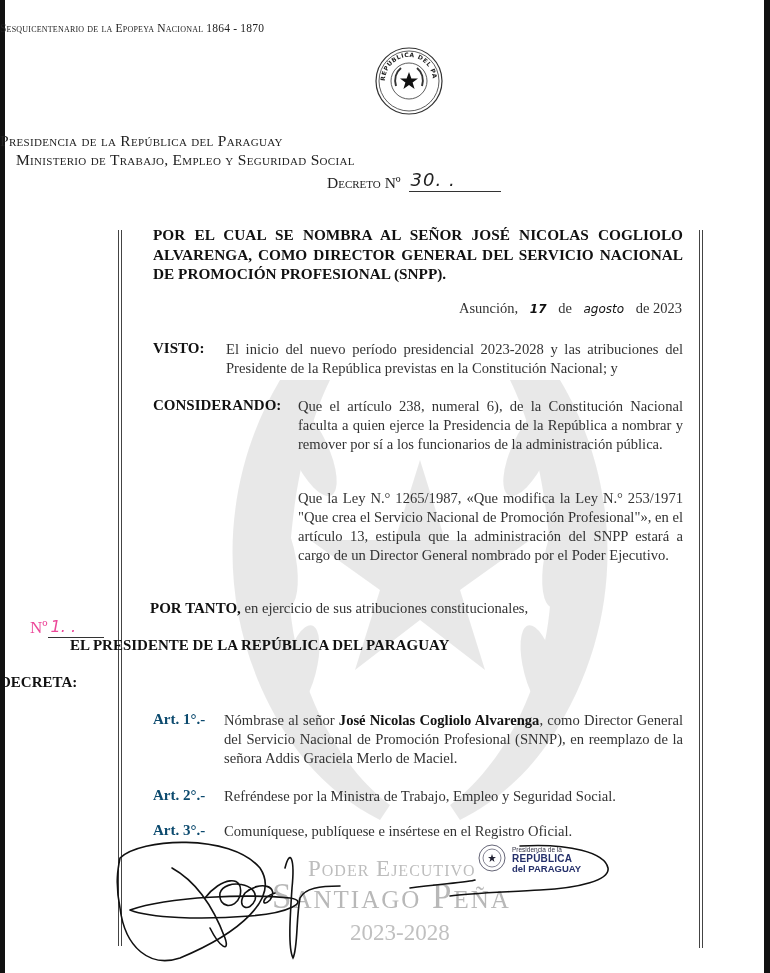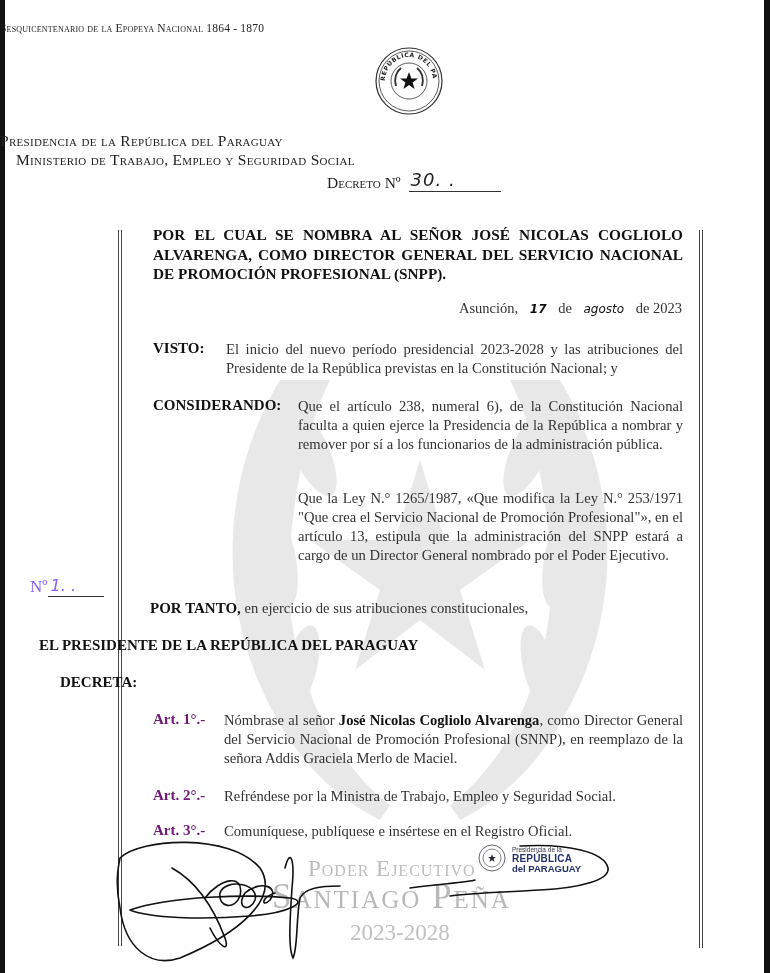--- a/index.html
+++ b/index.html
@@ -27,30 +27,30 @@
   .dateline { position:absolute; right:88px; top:300px; font-size:14.5px; color:#333; white-space:nowrap; }
   .dateline .hand { font-family:"DejaVu Sans", sans-serif; font-style:italic; font-size:12px; color:#111; margin:0 8px; }
   .dateline .hand.day { font-weight:bold; }
 
   .sec-label { position:absolute; left:153px; font-weight:bold; font-size:15px; color:#111; }
   .para { position:absolute; font-size:14.6px; line-height:19px; text-align:justify; color:#333; }
   .visto-text { left:226px; top:340px; width:457px; }
   .consid-text1 { left:298px; top:397px; width:385px; }
   .consid-text2 { left:298px; top:489px; width:385px; }
 
-  .margin-num { position:absolute; left:30px; top:577px; font-size:17px; color:#8b5cf6; }
+  .margin-num { position:absolute; left:30px; top:618px; font-size:17px; color:#ec4899; }
   .margin-num .line { display:inline-block; width:56px; border-bottom:1.2px solid #333; height:16px; position:relative; vertical-align:bottom; }
   .margin-num .hand { position:absolute; left:3px; top:-4px; font-family:"DejaVu Sans", sans-serif; font-style:italic; font-size:16px; }
 
   .portanto { position:absolute; left:150px; top:600px; font-size:14.6px; color:#333; }
   .portanto b { color:#111; font-size:15px; }
-  .president { top:637px; font-weight:bold; font-size:15px; color:#111; padding-left:39px; box-sizing:border-box; width:770px; }
-  .decreta { top:674px; font-weight:bold; font-size:15px; color:#111; padding-left:60px; box-sizing:border-box; width:770px; }
+  .president { top:637px; font-weight:bold; font-size:15px; color:#111; padding-left:70px; box-sizing:border-box; width:770px; }
+  .decreta { top:674px; font-weight:bold; font-size:15px; color:#111; box-sizing:border-box; width:770px; }
 
-  .art-label { position:absolute; left:153px; font-weight:bold; font-size:15px; color:#701a75; }
+  .art-label { position:absolute; left:153px; font-weight:bold; font-size:15px; color:#0c4a6e; }
   .art-text { position:absolute; left:224px; width:459px; font-size:14.6px; line-height:19px; text-align:justify; color:#333; }
   .art-text b { color:#111; }
   .poder { position:absolute; left:308px; top:856px; font-size:23px; font-variant:small-caps; color:#bdbdbd; letter-spacing:1px; }
   .santiago { position:absolute; left:272px; top:877px; font-size:35px; font-variant:small-caps; color:#b8b8b8; letter-spacing:2px; }
   .period { position:absolute; left:350px; top:920px; font-size:23px; color:#c0c0c0; }
   .signature { position:absolute; left:110px; top:838px; width:520px; height:135px; }
   .stamp { position:absolute; left:478px; top:844px; width:110px; height:34px; }
   .stamp .circ { position:absolute; left:0; top:0; width:28px; height:28px; }
   .stamp .t1 { position:absolute; left:34px; top:2px; font-size:6.5px; color:#334; font-family:"Liberation Sans", sans-serif; }
   .stamp .t2 { position:absolute; left:34px; top:9px; font-size:10px; font-weight:bold; color:#25306a; font-family:"Liberation Sans", sans-serif; letter-spacing:0.2px; }

